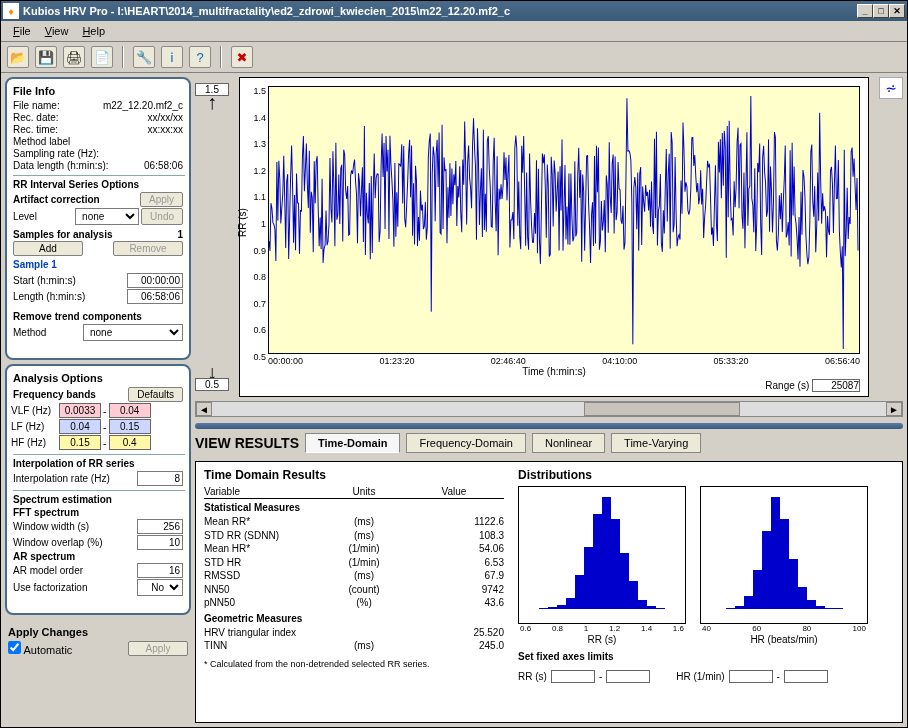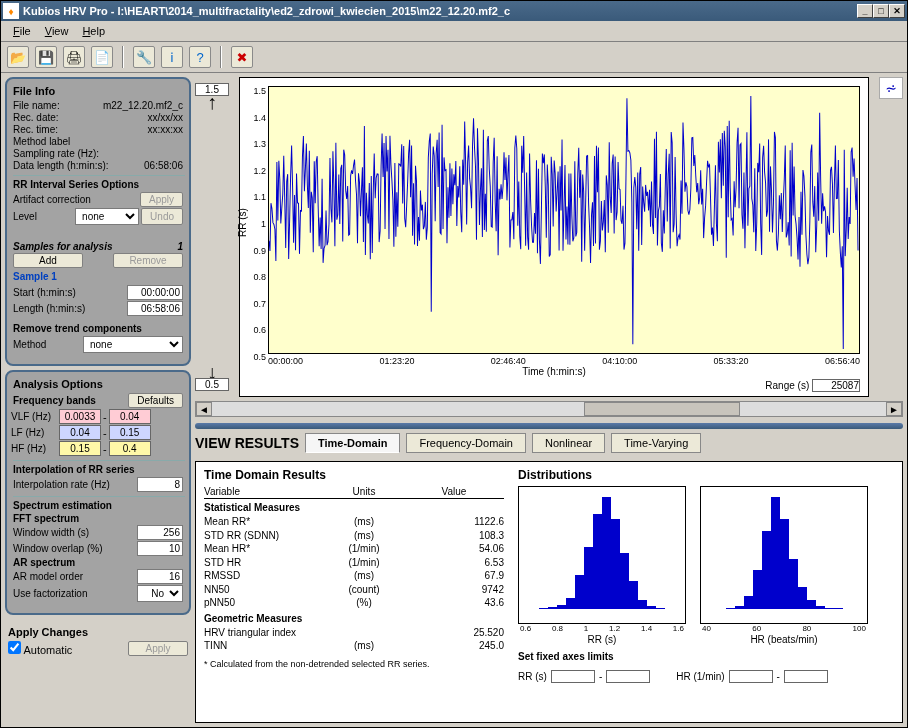--- a/index.html
+++ b/index.html
@@ -28,22 +28,22 @@
 .titlebar .winbtn { width: 16px; height: 14px; background: #d4d0c8; border: 1px solid #fff; border-right-color:#404040;border-bottom-color:#404040; display: flex; align-items: center; justify-content: center; color:#000;font-size:9px;font-weight:bold;}
 .menubar { background: #d4d0c8; display: flex; gap: 2px; padding: 2px 6px; border-bottom:1px solid #808080; }
 .menubar span { padding: 2px 6px; }
 .menubar span u { text-decoration: underline; }
 .toolbar { background: #d4d0c8; border-bottom: 1px solid #808080; padding: 4px 6px; display: flex; gap: 6px; align-items:center;}
 .tbicon { width: 22px; height: 22px; border: 1px solid #8a8a8a; border-radius:2px; display:flex;align-items:center;justify-content:center;font-size:13px; background:#ece9d8;}
 .tbsep { width: 2px; height: 22px; border-left: 1px solid #808080; border-right: 1px solid #fff; margin: 0 3px;}
 .content { flex: 1; display: flex; padding: 4px; gap: 4px; overflow:hidden;}
 .leftpanel { width: 186px; display: flex; flex-direction: column; gap: 4px;}
 .panel {
-  border: 2px solid #4a6a8a; border-radius: 8px; padding: 4px 4px 10px 4px;
-  background: #a3a3a3;
+  border: 2px solid #4a6a8a; border-radius: 8px; padding: 4px 4px 16px 4px;
+  background: #ffffff;
 }
 .panel .hdr { font-weight: bold; font-size: 11px; margin: 2px 0 3px 2px; color:#000;}
 .row { display: flex; align-items: center; justify-content: space-between; margin: 1px 0; font-size:10px; padding:0 2px;}
 .row label { white-space: nowrap; }
 .smbtn { font-size: 10px; border: 1px solid #808080; background: #ece9d8; padding: 1px 8px; border-radius: 2px;}
 .smbtn.disabled { color:#9a9a9a; }
 input.txt, select.sel {
   font-size: 10px; border: 1px solid #7a7a7a; background:#fff; padding: 1px 2px; text-align:right;
 }
 .subhdr { font-weight: bold; font-size: 10px; margin: 4px 0 2px 2px; border-top:1px solid #8aa; padding-top:3px;}
@@ -170,31 +170,31 @@
             <label>Sampling rate (Hz):</label>
             <span></span>
           </div>
         <div class="row">
             <label>Data length (h:min:s):</label>
             <span>06:58:06</span>
           </div>
 
         <div class="subhdr">RR Interval Series Options</div>
         <div class="row">
-            <label style="font-weight:normal;">Artifact correction</label>
+            <label style="font-weight:bold;">Artifact correction</label>
             <button class="smbtn disabled">Apply</button>
           </div>
         <div class="row">
             <label>Level</label>
           <div style="display:flex;gap:2px;">
             <select class="sel" style="width:64px;text-align:left;"><option>none</option></select>
             <button class="smbtn disabled">Undo</button>
           </div>
         </div>
-        <div class="row" style="margin-top:16px;font-style:italic;">
+        <div class="row" style="margin-top:4px;">
             <label style="font-weight:bold;">Samples for analysis</label>
             <span style="font-weight:bold;">1</span>
           </div>
         <div class="row">
           <button class="smbtn" style="width:70px;">Add</button>
           <button class="smbtn disabled" style="width:70px;">Remove</button>
         </div>
         <div class="sample1">Sample 1</div>
         <div class="row">
             <label>Start (h:min:s)</label>

